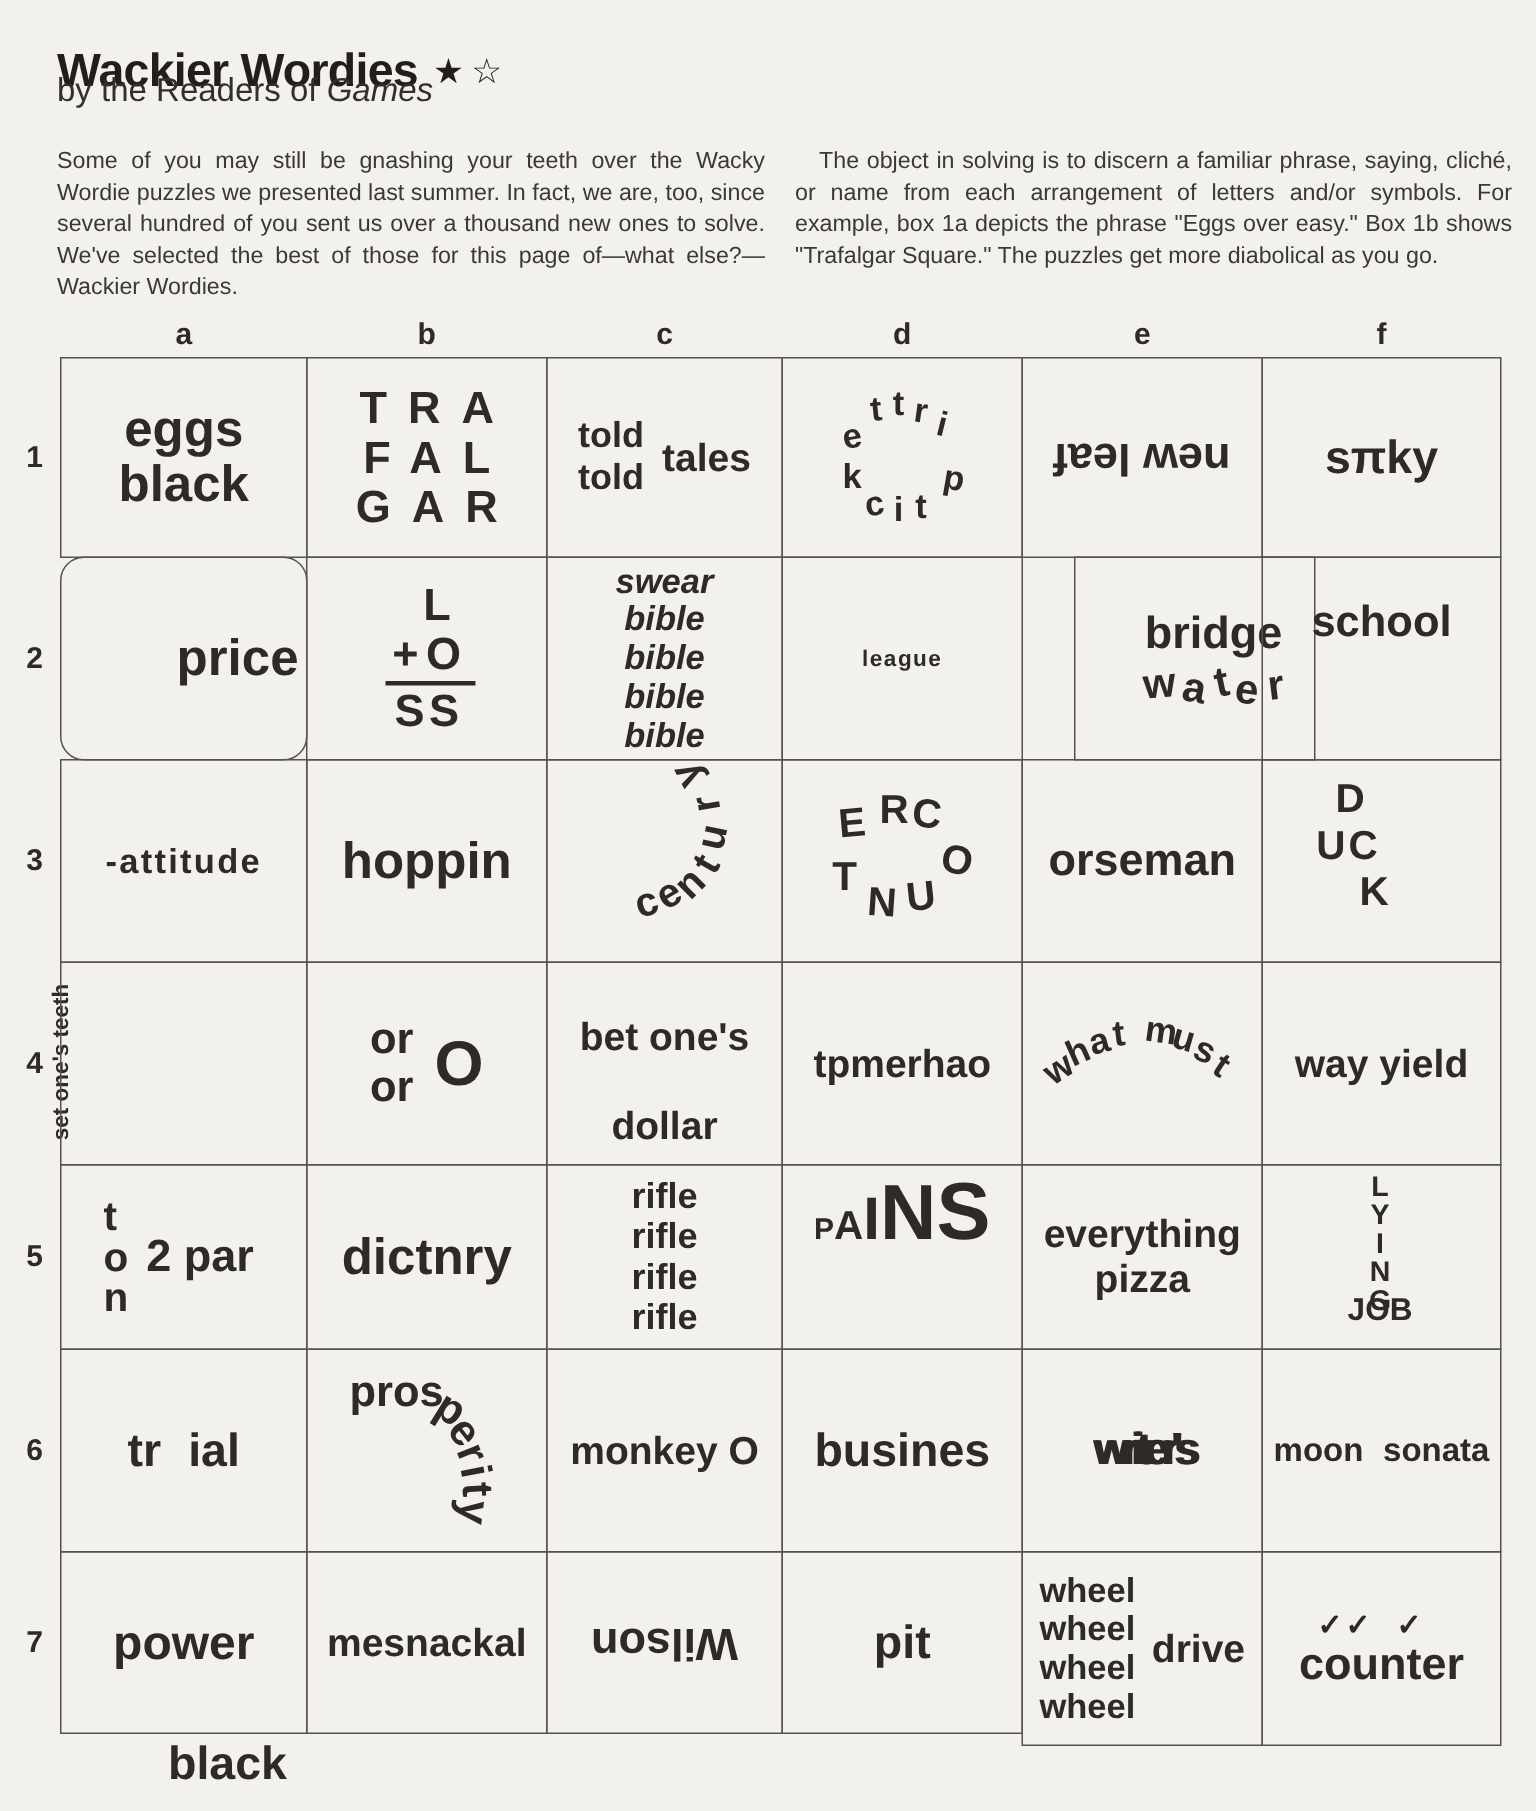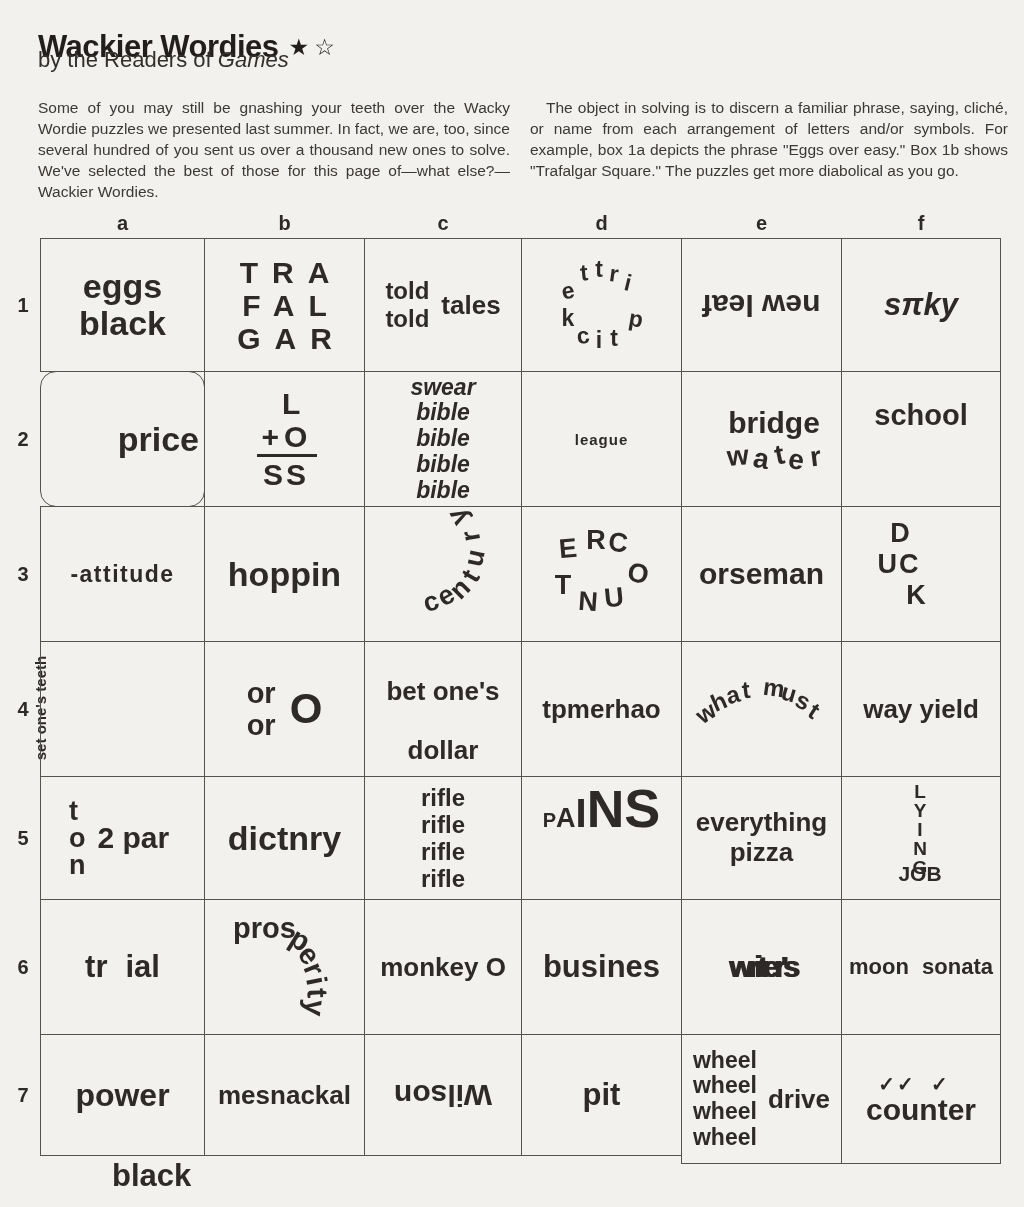--- a/index.html
+++ b/index.html
@@ -93,21 +93,21 @@
     <span class="pl" style="left:61px;top:97px;transform:translate(-50%,-50%) rotate(-8deg);">c</span>
     <span class="pl" style="left:46px;top:79px;transform:translate(-50%,-50%);">k</span>
   </div>
 </div>
 <div class="cell" style="left:681px;top:238px;width:161px;height:134px;">
   <div class="ci">
       <div class="flip" style="font-size:30px;">new leaf</div>
     </div>
 </div>
 <div class="cell" style="left:841px;top:238px;width:160px;height:134px;">
-  <div class="ci" style="font-size:31px;font-style:italic;">
+  <div class="ci" style="font-size:31px;">
       <div>sπky</div>
     </div>
 </div>
 
 <div class="cell" style="left:40px;top:371px;width:165px;height:136px;border-radius:16px;">
   <div class="ci" style="align-items:flex-end;padding-right:5px;box-sizing:border-box;font-size:34px;">
     <div>price</div>
   </div>
 </div>
 <div class="cell" style="left:204px;top:371px;width:161px;height:136px;">
@@ -126,21 +126,21 @@
     <div>bible</div>
     <div>bible</div>
     <div>bible</div>
   </div>
 </div>
 <div class="cell" style="left:521px;top:371px;width:161px;height:136px;">
   <div class="ci" style="font-size:15px;letter-spacing:1px;">
       <div>league</div>
     </div>
 </div>
-<div class="cell" style="left:681px;top:371px;width:161px;height:136px;padding-left:25px;">
+<div class="cell" style="left:716px;top:371px;width:161px;height:136px;padding-left:25px;">
   <div class="ci" style="font-size:30px;line-height:1.15;">
     <div>bridge</div>
     <div style="display:flex;gap:5px;font-size:28px;">
       <span style="display:inline-block;transform:rotate(-5deg);">w</span>
       <span style="display:inline-block;transform:rotate(10deg) translateY(3px);">a</span>
       <span style="display:inline-block;transform:rotate(-12deg) translateY(-1px);">t</span>
       <span style="display:inline-block;transform:rotate(8deg) translateY(4px);">e</span>
       <span style="display:inline-block;transform:rotate(-7deg) translateY(1px);">r</span>
     </div>
   </div>

